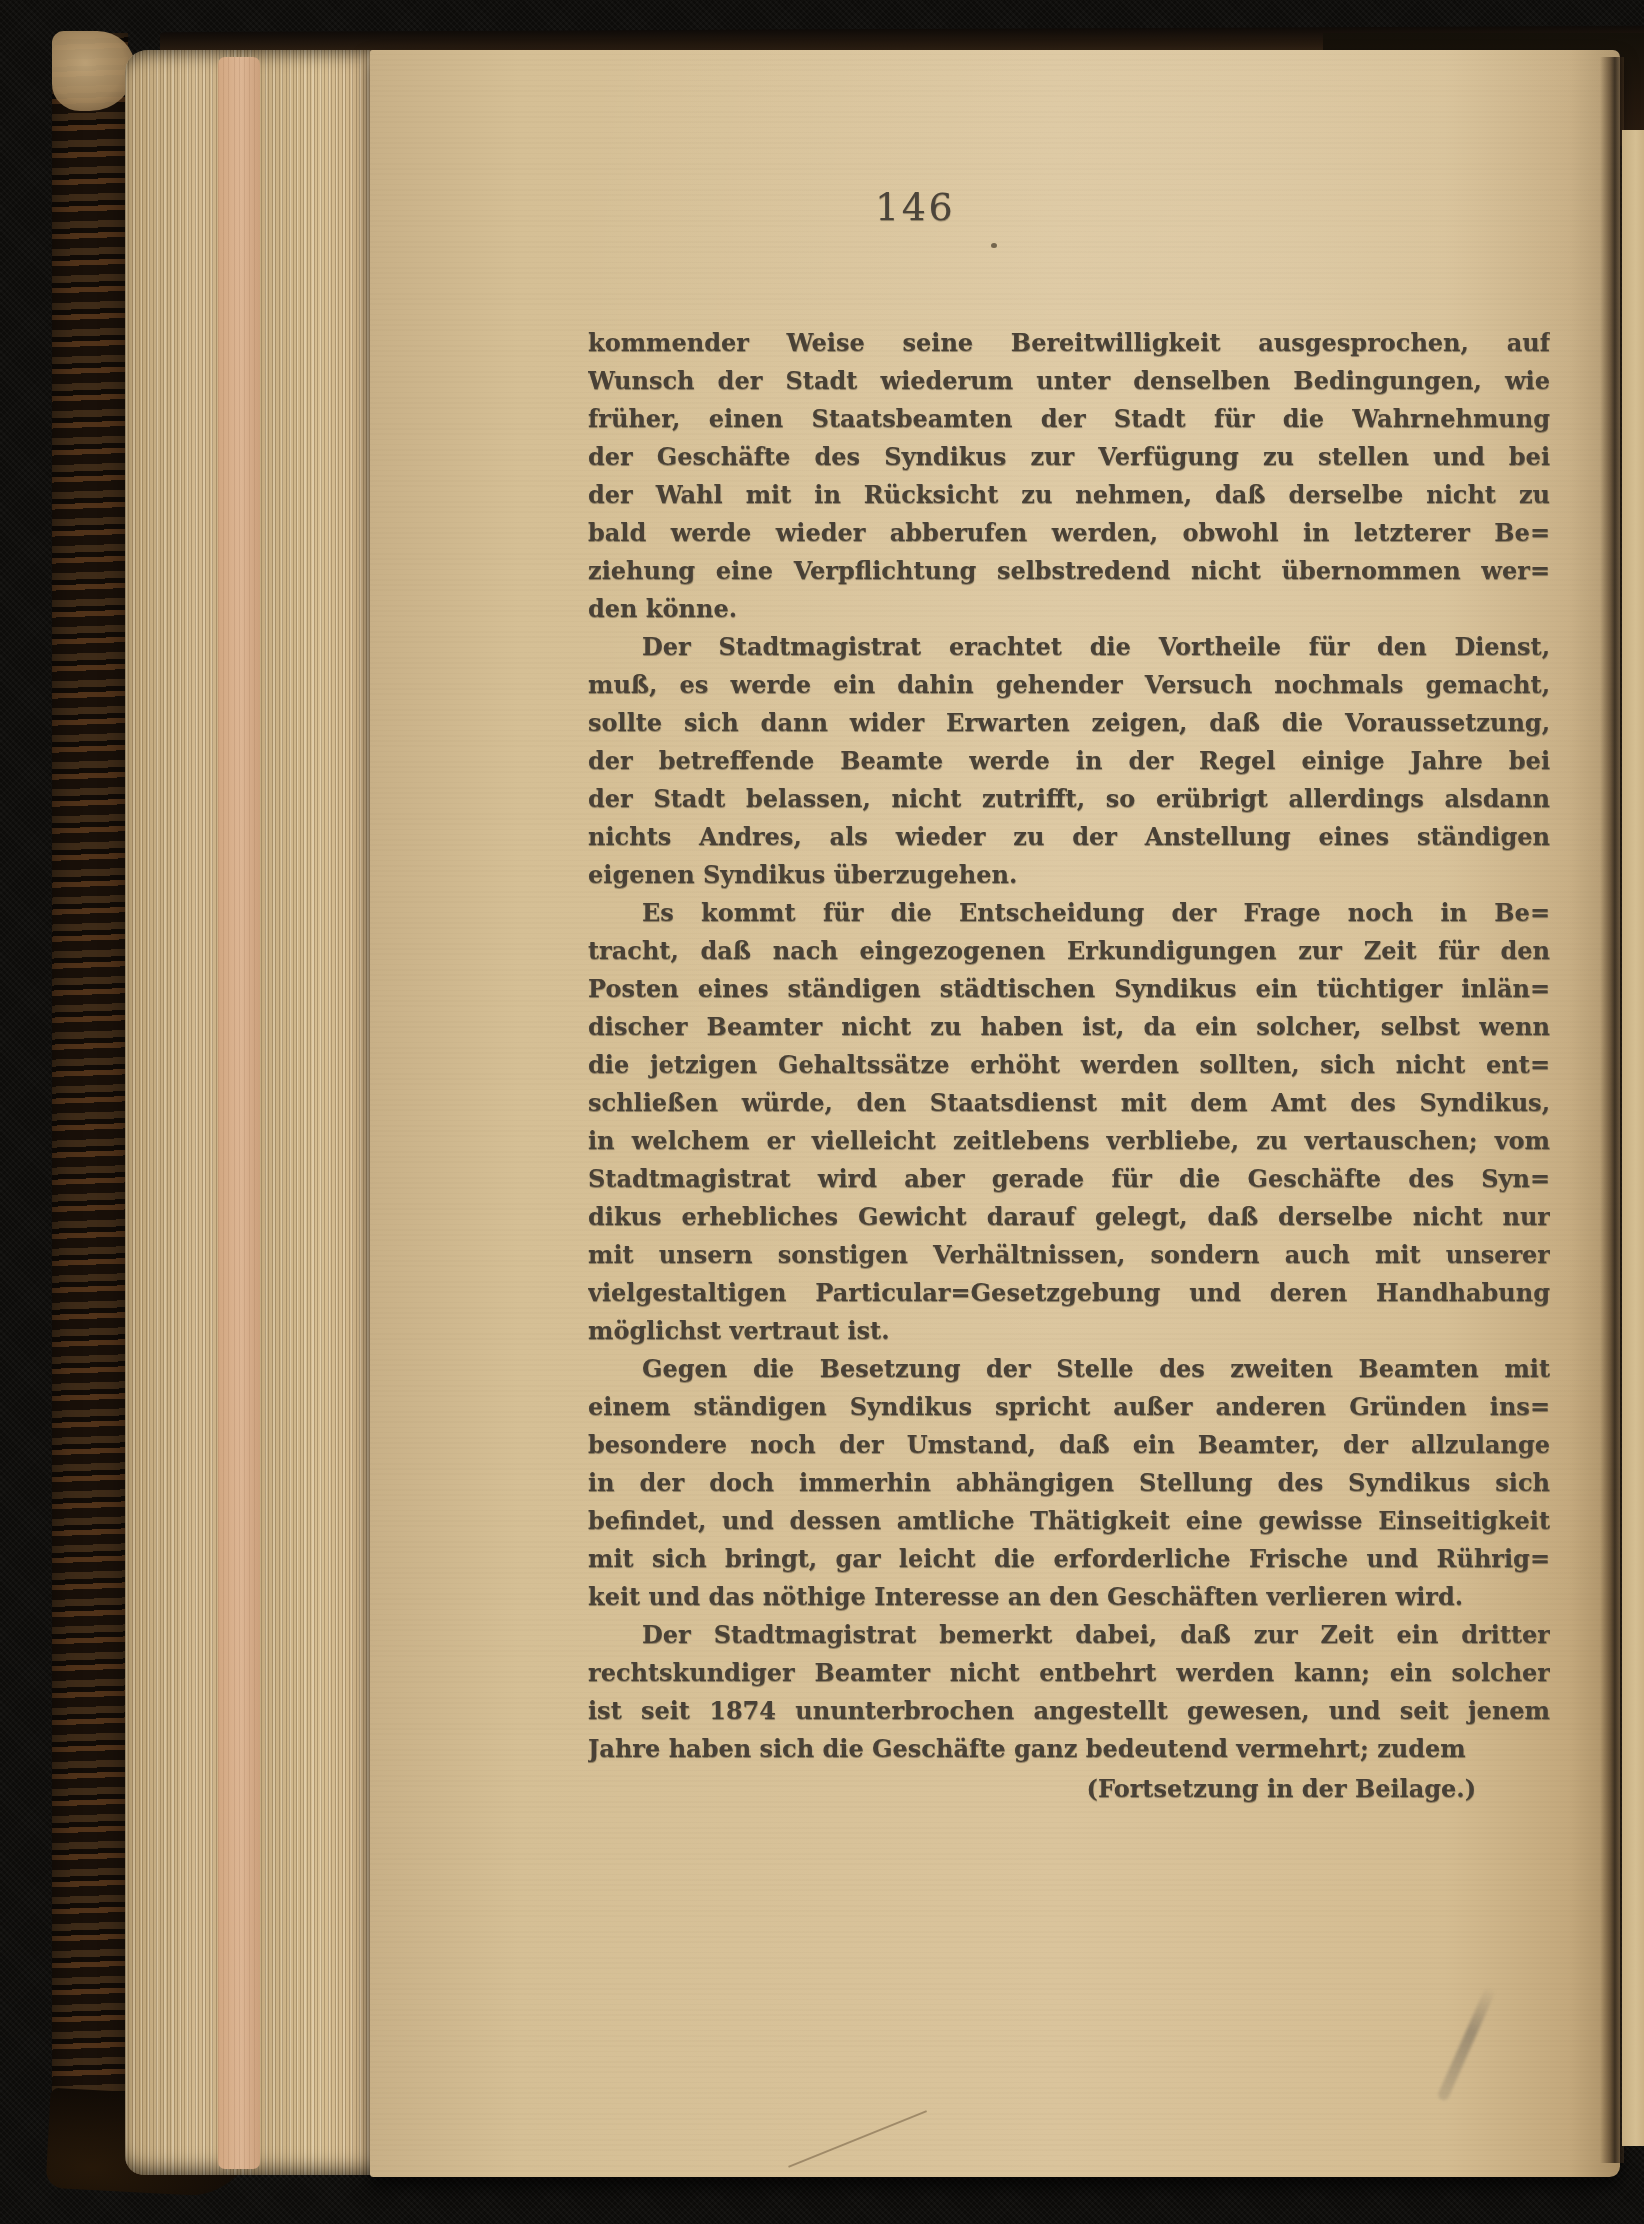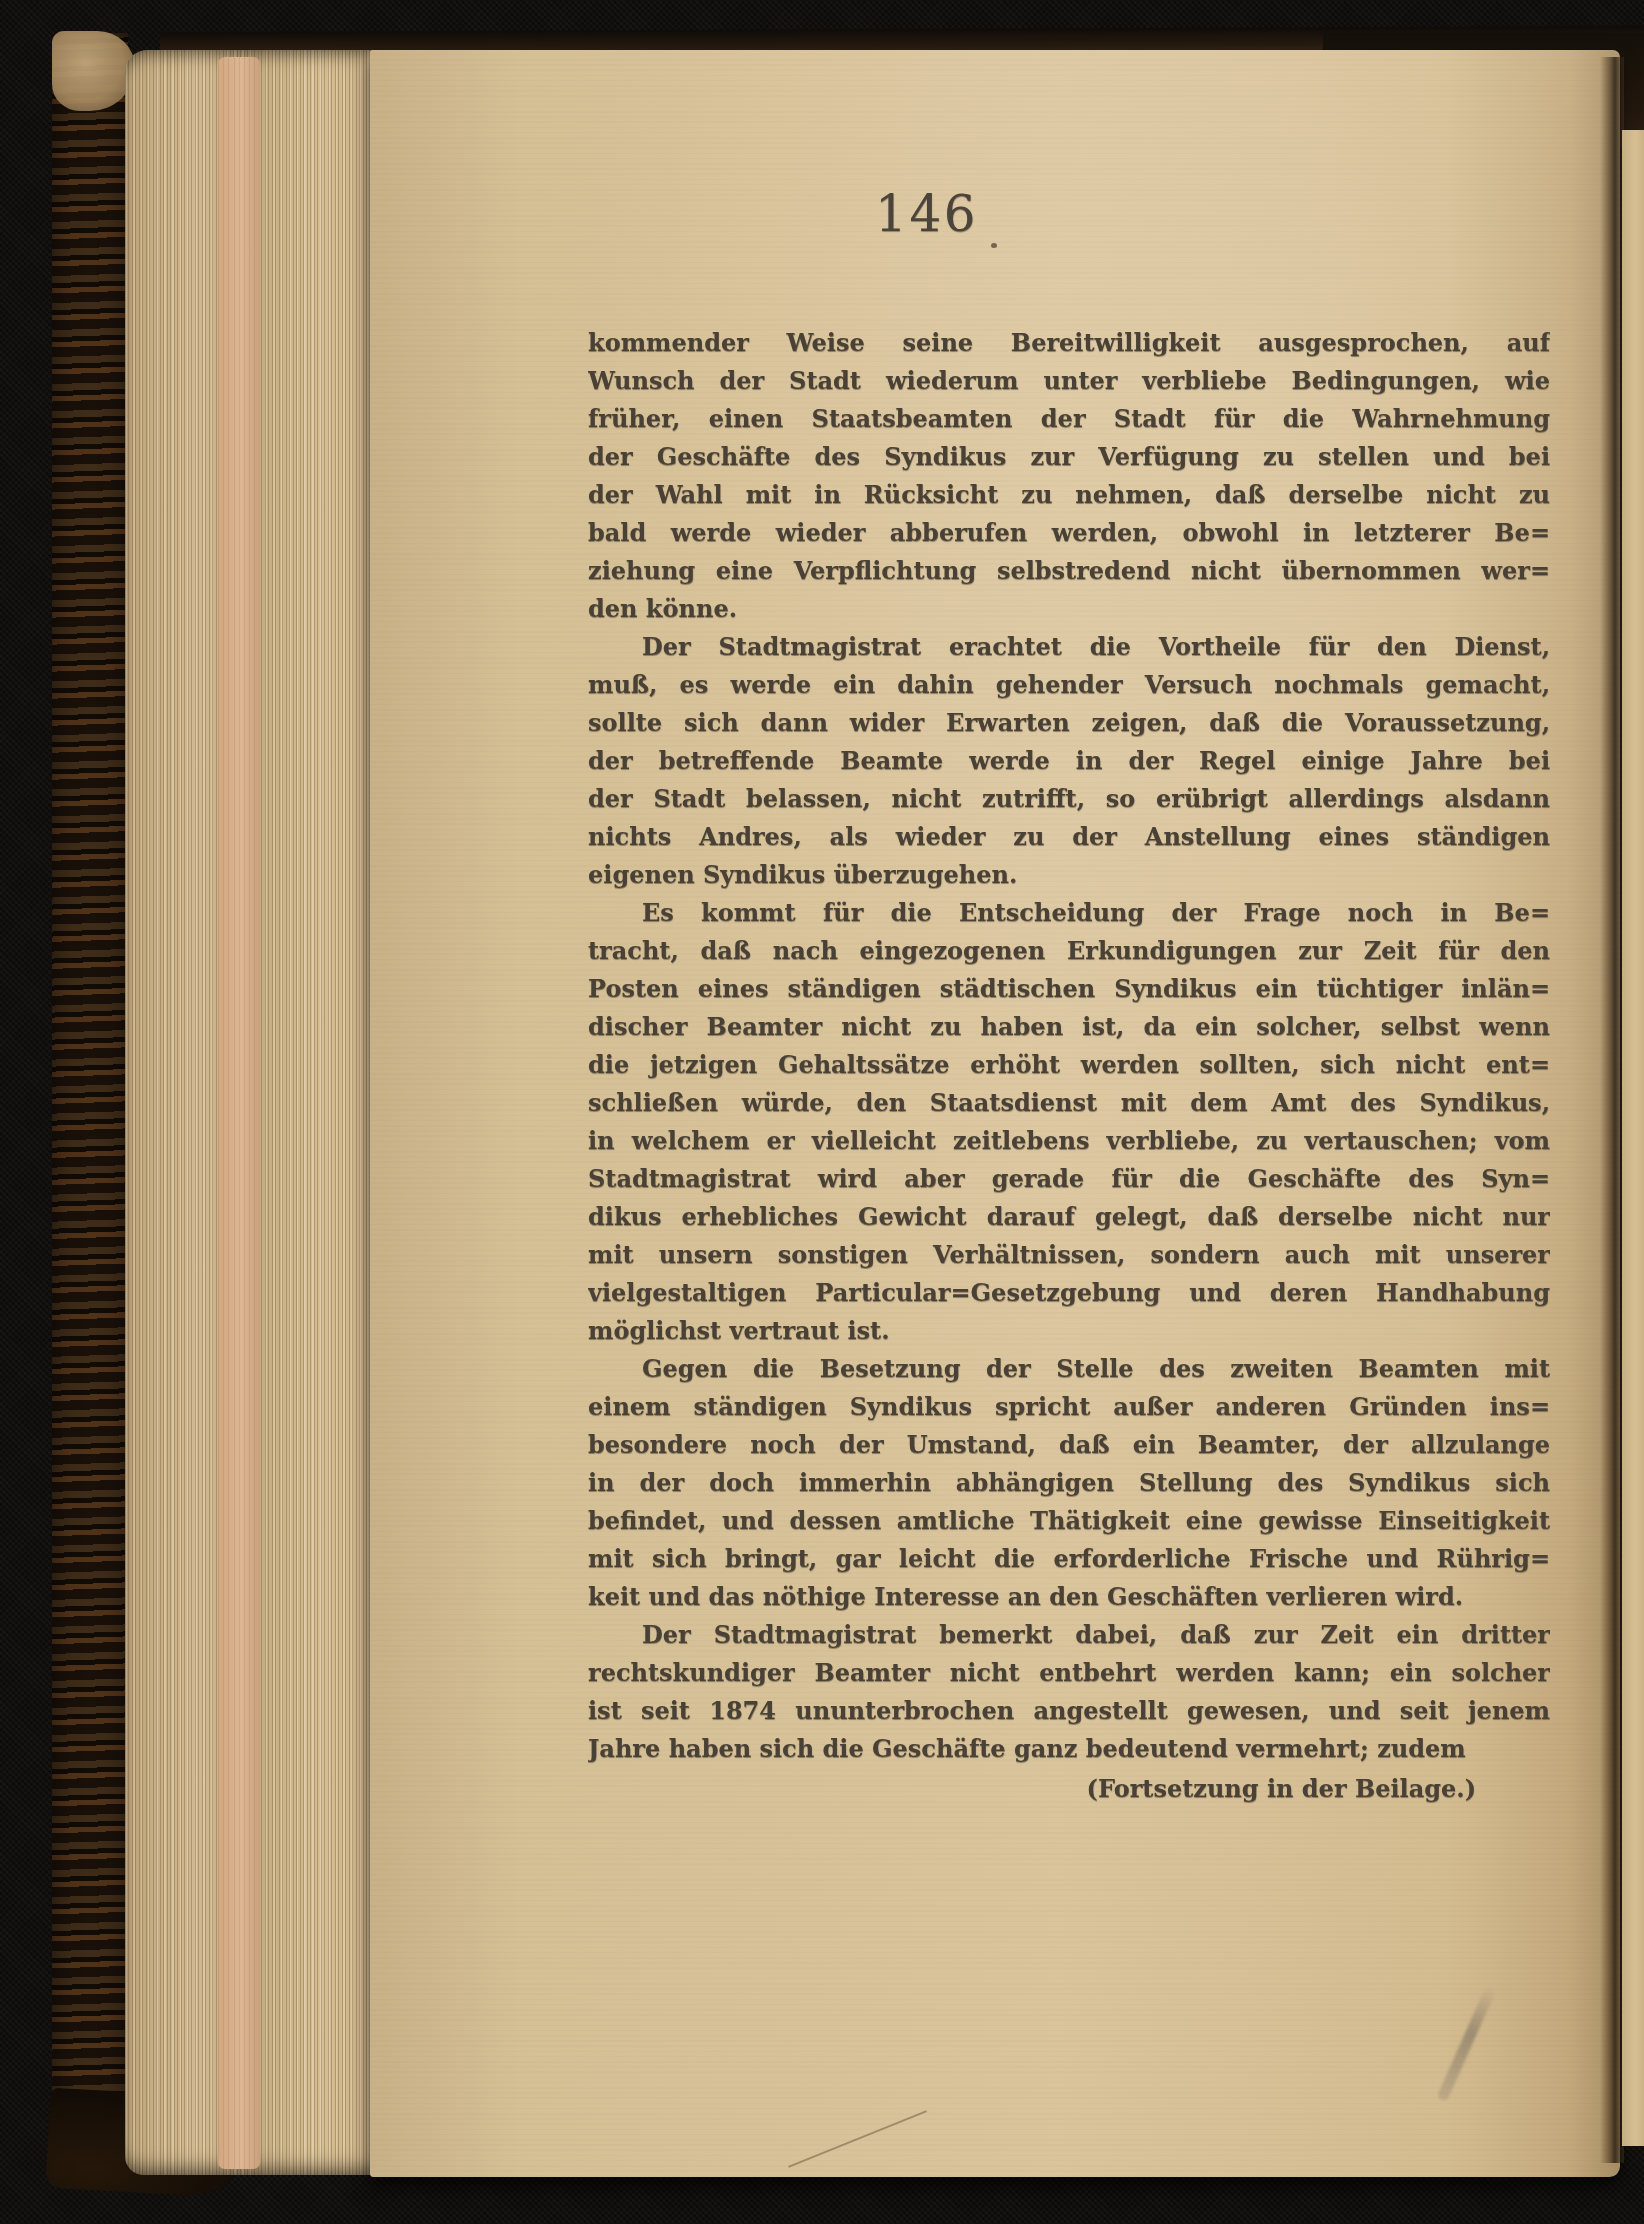--- a/index.html
+++ b/index.html
@@ -80,21 +80,21 @@
     background:linear-gradient(90deg, transparent, rgba(45,28,13,.5) 42%, rgba(18,11,6,.72) 62%, rgba(95,70,44,.35));
   }
   .page-behind{
     left:1622px;top:130px;width:22.5px;height:2016px;
     background:linear-gradient(90deg,#c6ae82,#d5bf93 60%,#c9b084);
   }
 
   
   .folio{
     left:588px;top:185px;width:962px;
-    font-size:50px;color:#4b443a;letter-spacing:2.6px;
+    font-size:38px;color:#4b443a;letter-spacing:2.6px;
     text-shadow:0.3px 0.5px 0.9px rgba(60,50,35,.45);
   }
   .folio span{display:inline-block;margin-left:287px;}
   .textcol{
     left:588px;top:324px;width:962px;
     color:#494136;font-size:24px;font-weight:700;line-height:38px;
     text-shadow:0.3px 0.5px 0.8px rgba(62,52,36,.5);
   }
   .tline{
     text-align:justify;text-align-last:justify;
@@ -138,21 +138,21 @@
 <div class="abs page-behind"></div>
 
 <div class="abs folio">
   <span>146</span>
 </div>
 
 <div class="abs textcol">
   <div id="text-block">
       <div>
         <div class="tline">kommender Weise seine Bereitwilligkeit ausgesprochen, auf</div>
-        <div class="tline">Wunsch der Stadt wiederum unter verbliebe Bedingungen, wie</div>
+        <div class="tline">Wunsch der Stadt wiederum unter denselben Bedingungen, wie</div>
         <div class="tline">früher, einen Staatsbeamten der Stadt für die Wahrnehmung</div>
         <div class="tline">der Geschäfte des Syndikus zur Verfügung zu stellen und bei</div>
         <div class="tline">der Wahl mit in Rücksicht zu nehmen, daß derselbe nicht zu</div>
         <div class="tline">bald werde wieder abberufen werden, obwohl in letzterer Be=</div>
         <div class="tline">ziehung eine Verpflichtung selbstredend nicht übernommen wer=</div>
         <div class="tline last">den könne.</div>
       </div>
       <div>
         <div class="tline indent">Der Stadtmagistrat erachtet die Vortheile für den Dienst,</div>
         <div class="tline">muß, es werde ein dahin gehender Versuch nochmals gemacht,</div>

